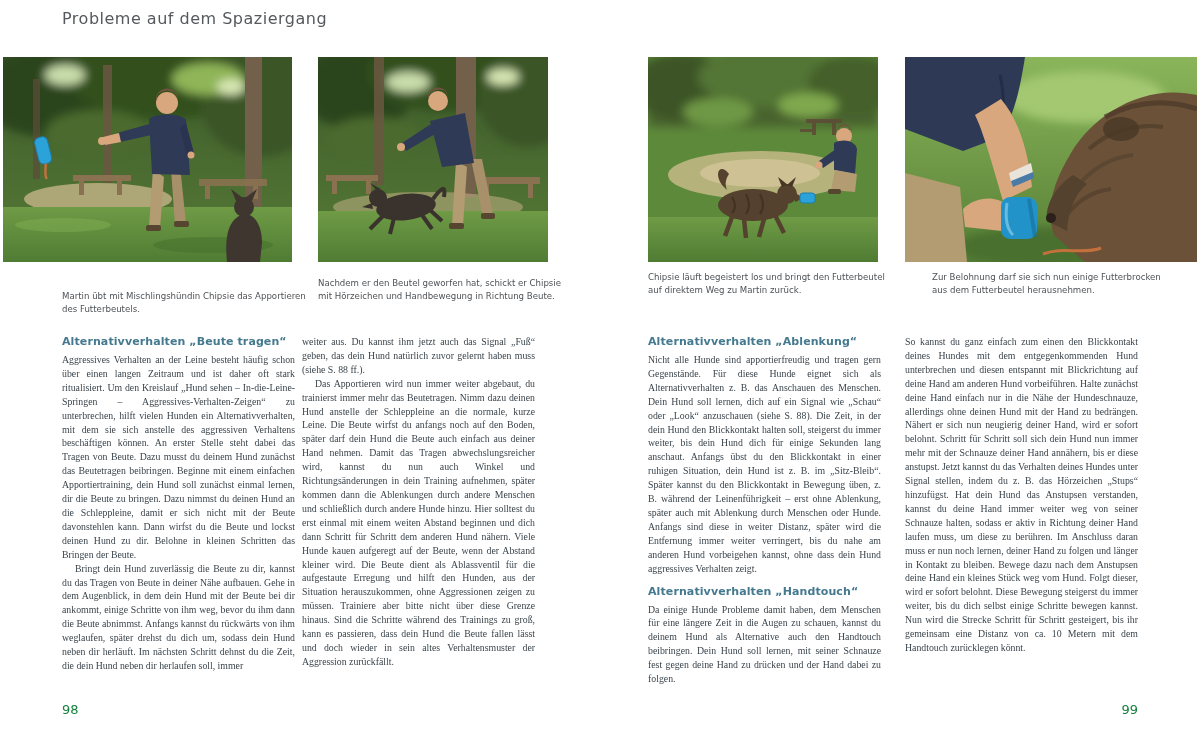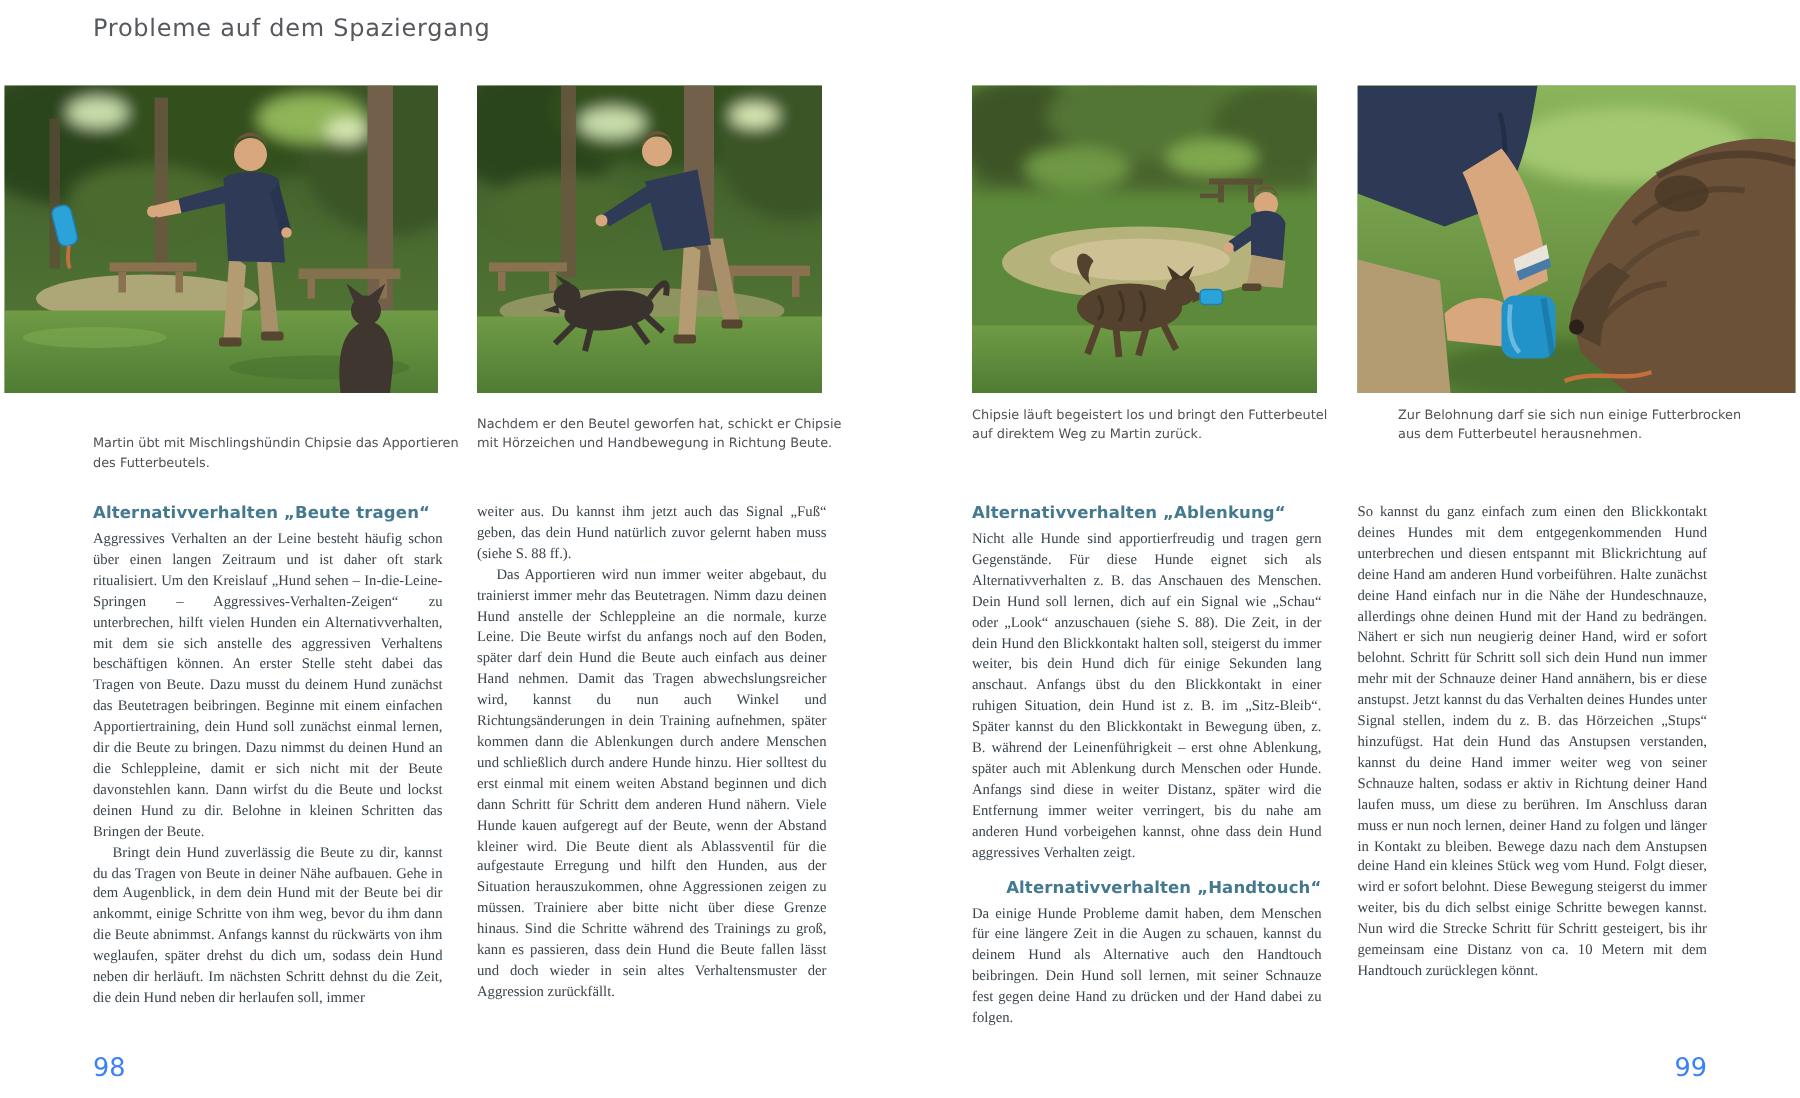--- a/index.html
+++ b/index.html
@@ -21,35 +21,35 @@
   .photo.p4{left:905px;top:57px;width:292px;height:205px;}
   .caption{
     font-size:8.6px;line-height:1.55;color:#4e5256;letter-spacing:0px;width:246px;
   }
   .caption.c1{left:62px;top:271px;margin-top:19px;}
   .caption.c2{left:318px;top:261px;margin-top:16px;}
   .caption.c3{left:648px;top:271px;}
   .caption.c4{left:932px;top:271px;}
   .col{width:233px;top:322px;margin-top:13px;}
   .col.col1{left:62px;}
-  .col.col2{left:318px;}
+  .col.col2{left:302px;}
   .col.col3{left:648px;}
   .col.col4{left:905px;}
   .col h3{
     margin:0 0 5px 0;font-size:11px;font-weight:700;color:#44798f;letter-spacing:.1px;
     font-family:"DejaVu Sans",sans-serif;
   }
-  .col h3.mt{margin-top:9px;text-align:right;}
+  .col h3.mt{margin-top:9px;}
   .col p{
     margin:0;font-family:"Liberation Serif","DejaVu Serif",serif;
     font-size:9.8px;line-height:13.9px;color:#3a444b;
     text-align:justify;hyphens:auto;-webkit-hyphens:auto;overflow-wrap:break-word;
   }
   .col p.indent{text-indent:13px;}
-  .pagenum{font-size:17px;color:#3b82f6;top:702px;}
+  .pagenum{font-size:13px;color:#15803d;top:702px;}
   .pagenum.left{left:62px;}
   .pagenum.right{left:1105px;width:33px;text-align:right;}
 </style>
 </head>
 <body>
 
 <main>
 
   <svg width="0" height="0" style="position:absolute" aria-hidden="true">
     <defs>

